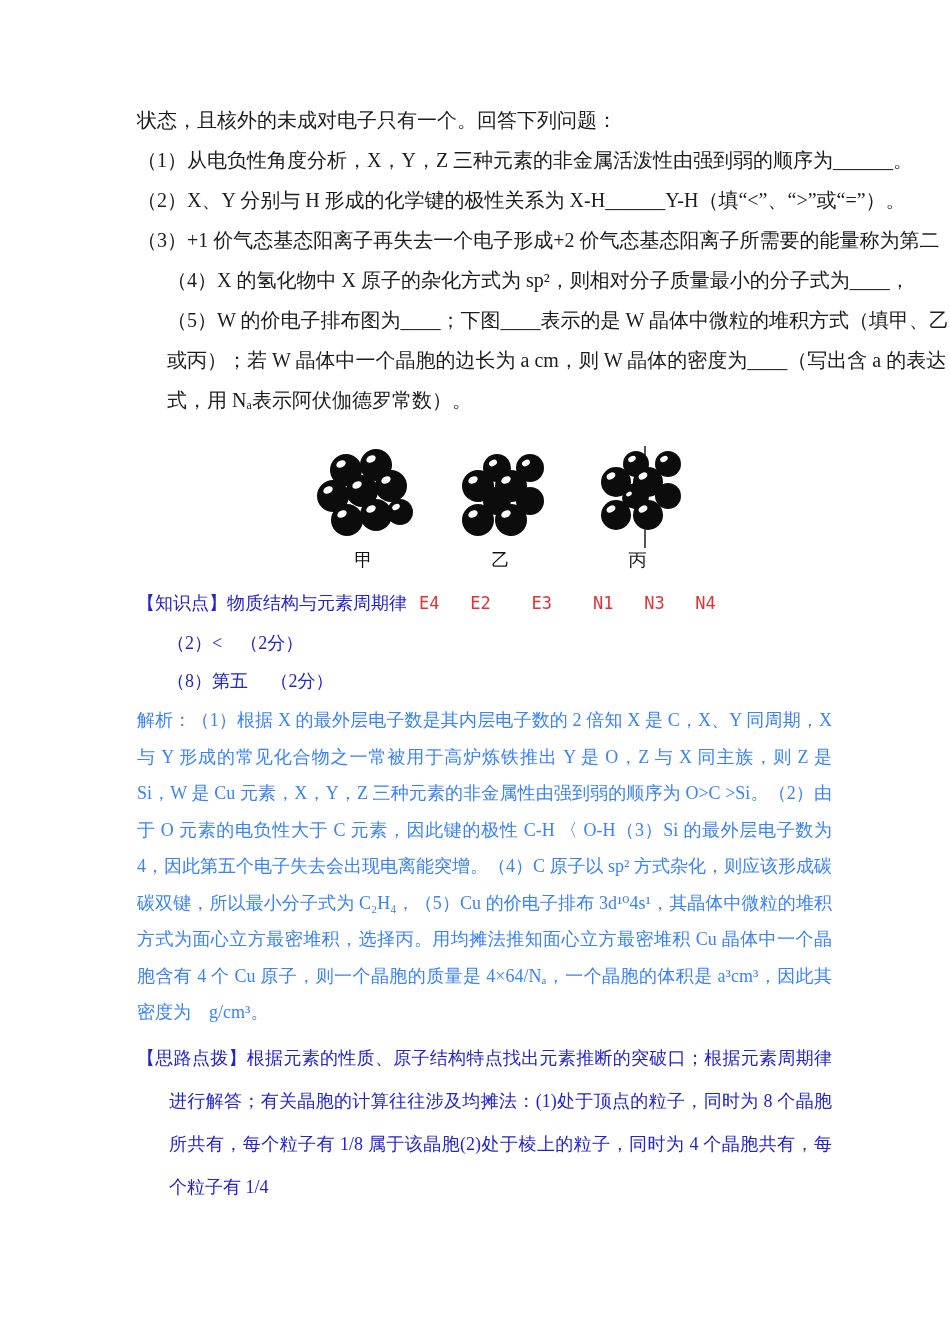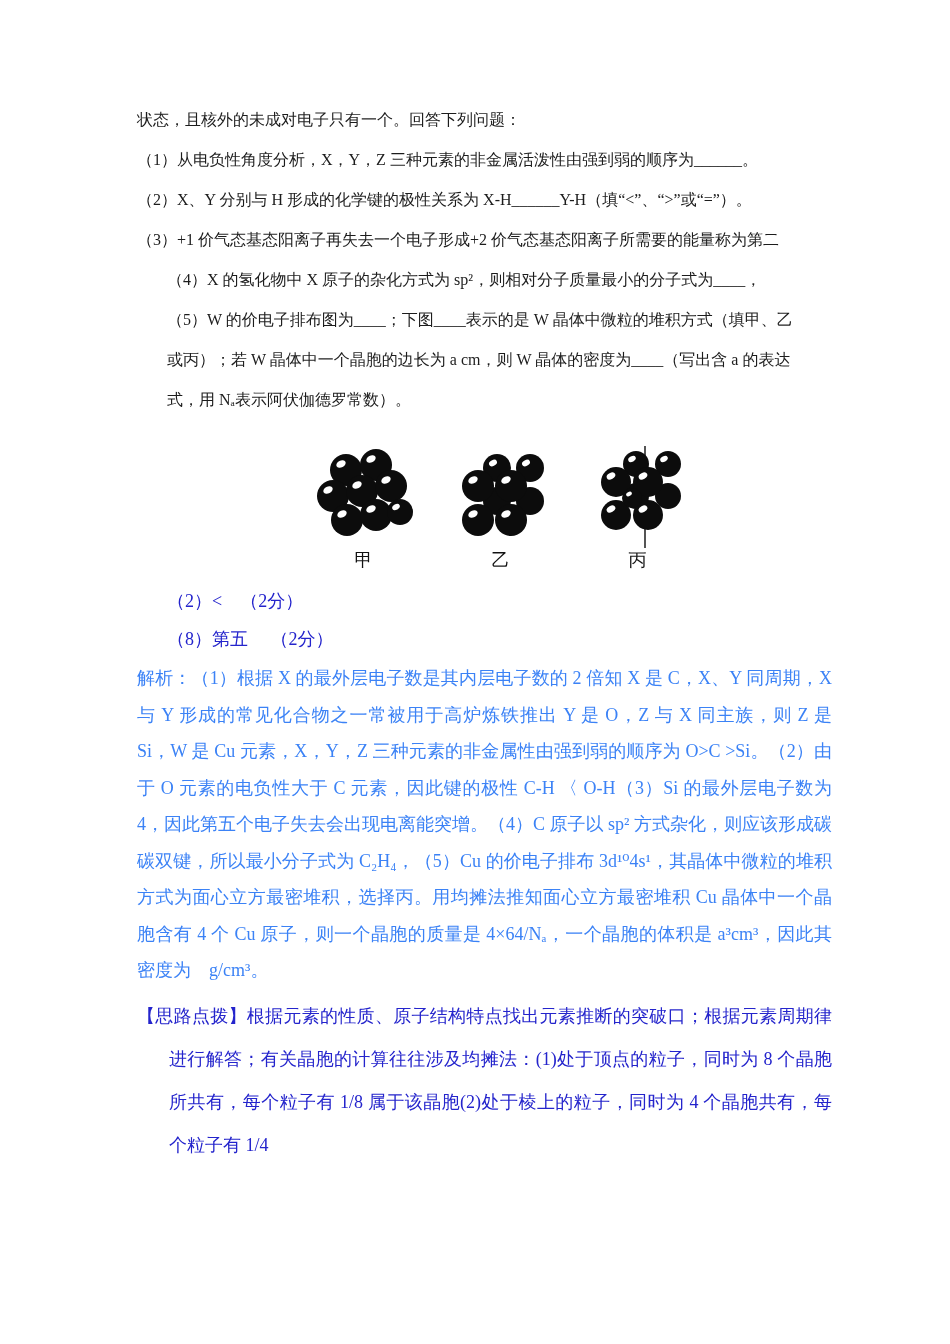--- a/index.html
+++ b/index.html
@@ -6,21 +6,21 @@
   html, body { width: 950px; height: 1344px; }
   body {
     background: #ffffff;
     font-family: "Liberation Serif", "DejaVu Serif", serif;
     color: #1c1c1c;
     overflow: hidden;
   }
   .page { width: 950px; height: 1344px; padding: 100px 118px 0 137px; }
 
   
-  .qline { font-size: 16px; line-height: 40px; white-space: nowrap; }
+  .qline { font-size: 20px; line-height: 40px; white-space: nowrap; }
   .ind { padding-left: 30px; }
 
   
   .figure { display: flex; justify-content: center; gap: 37px; margin: 26px 0 10px 32px; }
   .fig-item { text-align: center; }
   .fig-item svg { display: block; }
   .fig-label { font-size: 18px; line-height: 24px; color: #111; }
 
   
   .blue { color: #2424cc; }
@@ -145,20 +145,23 @@
           <ellipse cx="55" cy="63" rx="4.6" ry="3.1" transform="rotate(-28 55 63)"></ellipse>
           <ellipse cx="41" cy="48" rx="3" ry="2.1" transform="rotate(-28 41 48)"></ellipse>
         </g>
       </svg>
       <div class="fig-label">丙</div>
     </div>
   </div>
 
   <div>
 
+    <div class="kline">
+      <span class="blue">【知识点】</span><span class="blue">物质结构与元素周期律</span><span class="red tagspan">E4   E2    E3    N1   N3   N4</span>
+    </div>
 
     <div class="aline ind">（2）&lt;　（2分）</div>
     <div class="aline ind">（8）第五　 （2分）</div>
 
 
     <p class="jiexi">解析：（1）根据 X 的最外层电子数是其内层电子数的 2 倍知 X 是 C，X、Y 同周期，X 与 Y 形成的常见化合物之一常被用于高炉炼铁推出 Y 是 O，Z 与 X 同主族，则 Z 是 Si，W 是 Cu 元素，X，Y，Z 三种元素的非金属性由强到弱的顺序为 O&gt;C &gt;Si。（2）由于 O 元素的电负性大于 C 元素，因此键的极性 C-H 〈 O-H（3）Si 的最外层电子数为 4，因此第五个电子失去会出现电离能突增。（4）C 原子以 sp² 方式杂化，则应该形成碳碳双键，所以最小分子式为 C₂H₄，（5）Cu 的价电子排布 3d¹⁰4s¹，其晶体中微粒的堆积方式为面心立方最密堆积，选择丙。用均摊法推知面心立方最密堆积 Cu 晶体中一个晶胞含有 4 个 Cu 原子，则一个晶胞的质量是 4×64/Nₐ，一个晶胞的体积是 a³cm³，因此其密度为　g/cm³。</p>
 
     <p class="silu">
       <span>【思路点拨】</span><span>根据元素的性质、原子结构特点找出元素推断的突破口；根据元素周期律进行解答；有关晶胞的计算往往涉及均摊法：(1)处于顶点的粒子，同时为 8 个晶胞所共有，每个粒子有 1/8 属于该晶胞(2)处于棱上的粒子，同时为 4 个晶胞共有，每个粒子有 1/4</span>
     </p>

